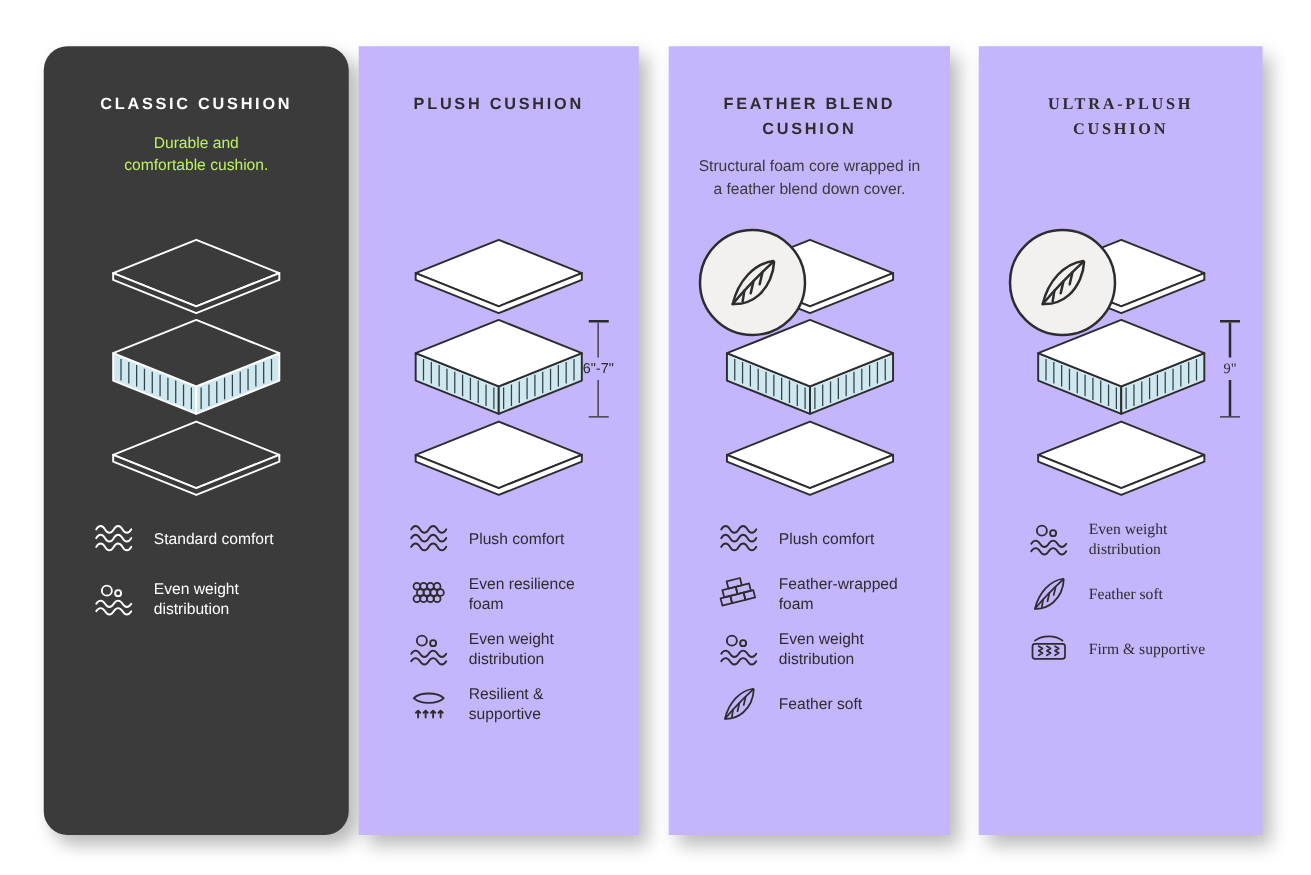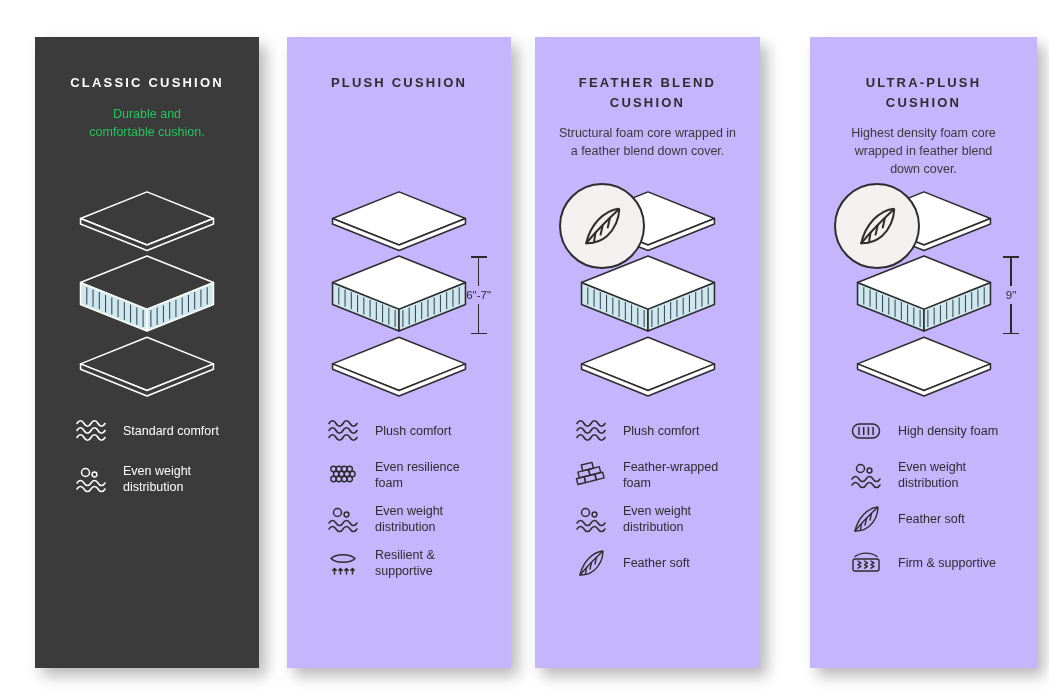--- a/index.html
+++ b/index.html
@@ -45,21 +45,21 @@
     white-space: pre-line;
   }
   .desc {
     margin: 0 auto;
     max-width: 192px;
     font-size: 12.5px;
     line-height: 1.45;
     text-align: center;
     white-space: pre-line;
   }
-  .card.dark .desc { color: #22c55e; }
+  .card.dark .desc { color: #bef264; }
   .card.light .desc { color: #3a3a3a; }
 
   .illustration { position: relative; height: 216px; }
   .cushion-svg { display: block; margin: 0 auto; width: 172px; height: 213px; }
 
   .feather-badge {
     position: absolute;
     top: -4px;
     left: 8px;
     width: 86px;
@@ -217,21 +217,21 @@
         <path d="M8,14 l3,1.8 l-3,1.8 l3,1.8 l-3,1.8"></path>
         <path d="M14.5,14 l3,1.8 l-3,1.8 l3,1.8 l-3,1.8"></path>
         <path d="M21,14 l3,1.8 l-3,1.8 l3,1.8 l-3,1.8"></path>
       </g>
     </symbol>
   </defs>
 </svg>
 
 <div class="page">
 
-  <section class="card dark" style="left:35px; width:224px;">
+  <section class="card dark" style="left:35px; width:244px;border-radius:19px;">
     <header class="card-header">
       <h2 class="title">CLASSIC CUSHION</h2>
       <p class="desc">Durable and
 comfortable cushion.</p>
     </header>
     <div class="illustration">
       <svg class="cushion-svg" viewBox="0 0 220 272">
           <use href="#cushion-shape"></use>
         </svg>
     </div>
@@ -339,27 +339,24 @@
       </li>
       <li class="feature">
         <svg class="ficon" viewBox="0 0 32 32">
             <use href="#icon-feather"></use>
           </svg>
         <span class="flabel">Feather soft</span>
       </li>
     </ul>
   </section>
 
-  <section class="card light" style="left:810px; width:227px;">
+  <section class="card light" style="left:783px; width:227px;font-family:Liberation Serif, serif;">
     <header class="card-header">
       <h2 class="title">ULTRA-PLUSH
 CUSHION</h2>
-      <p class="desc">Highest density foam core
-wrapped in feather blend
-down cover.</p>
     </header>
     <div class="illustration">
       <svg class="cushion-svg" viewBox="0 0 220 272">
           <use href="#cushion-shape"></use>
         </svg>
       <div class="feather-badge">
         <svg viewBox="0 0 32 32">
             <use href="#icon-feather"></use>
           </svg>
       </div>
@@ -367,26 +364,20 @@
         <div class="dim-cap"></div>
         <div class="dim-line"></div>
         <div class="dim-label">9"</div>
         <div class="dim-line"></div>
         <div class="dim-cap"></div>
       </div>
     </div>
     <ul class="features">
       <li class="feature">
         <svg class="ficon" viewBox="0 0 32 32">
-            <use href="#icon-density"></use>
-          </svg>
-        <span class="flabel">High density foam</span>
-      </li>
-      <li class="feature">
-        <svg class="ficon" viewBox="0 0 32 32">
             <use href="#icon-weight"></use>
           </svg>
         <span class="flabel">Even weight
 distribution</span>
       </li>
       <li class="feature">
         <svg class="ficon" viewBox="0 0 32 32">
             <use href="#icon-feather"></use>
           </svg>
         <span class="flabel">Feather soft</span>

